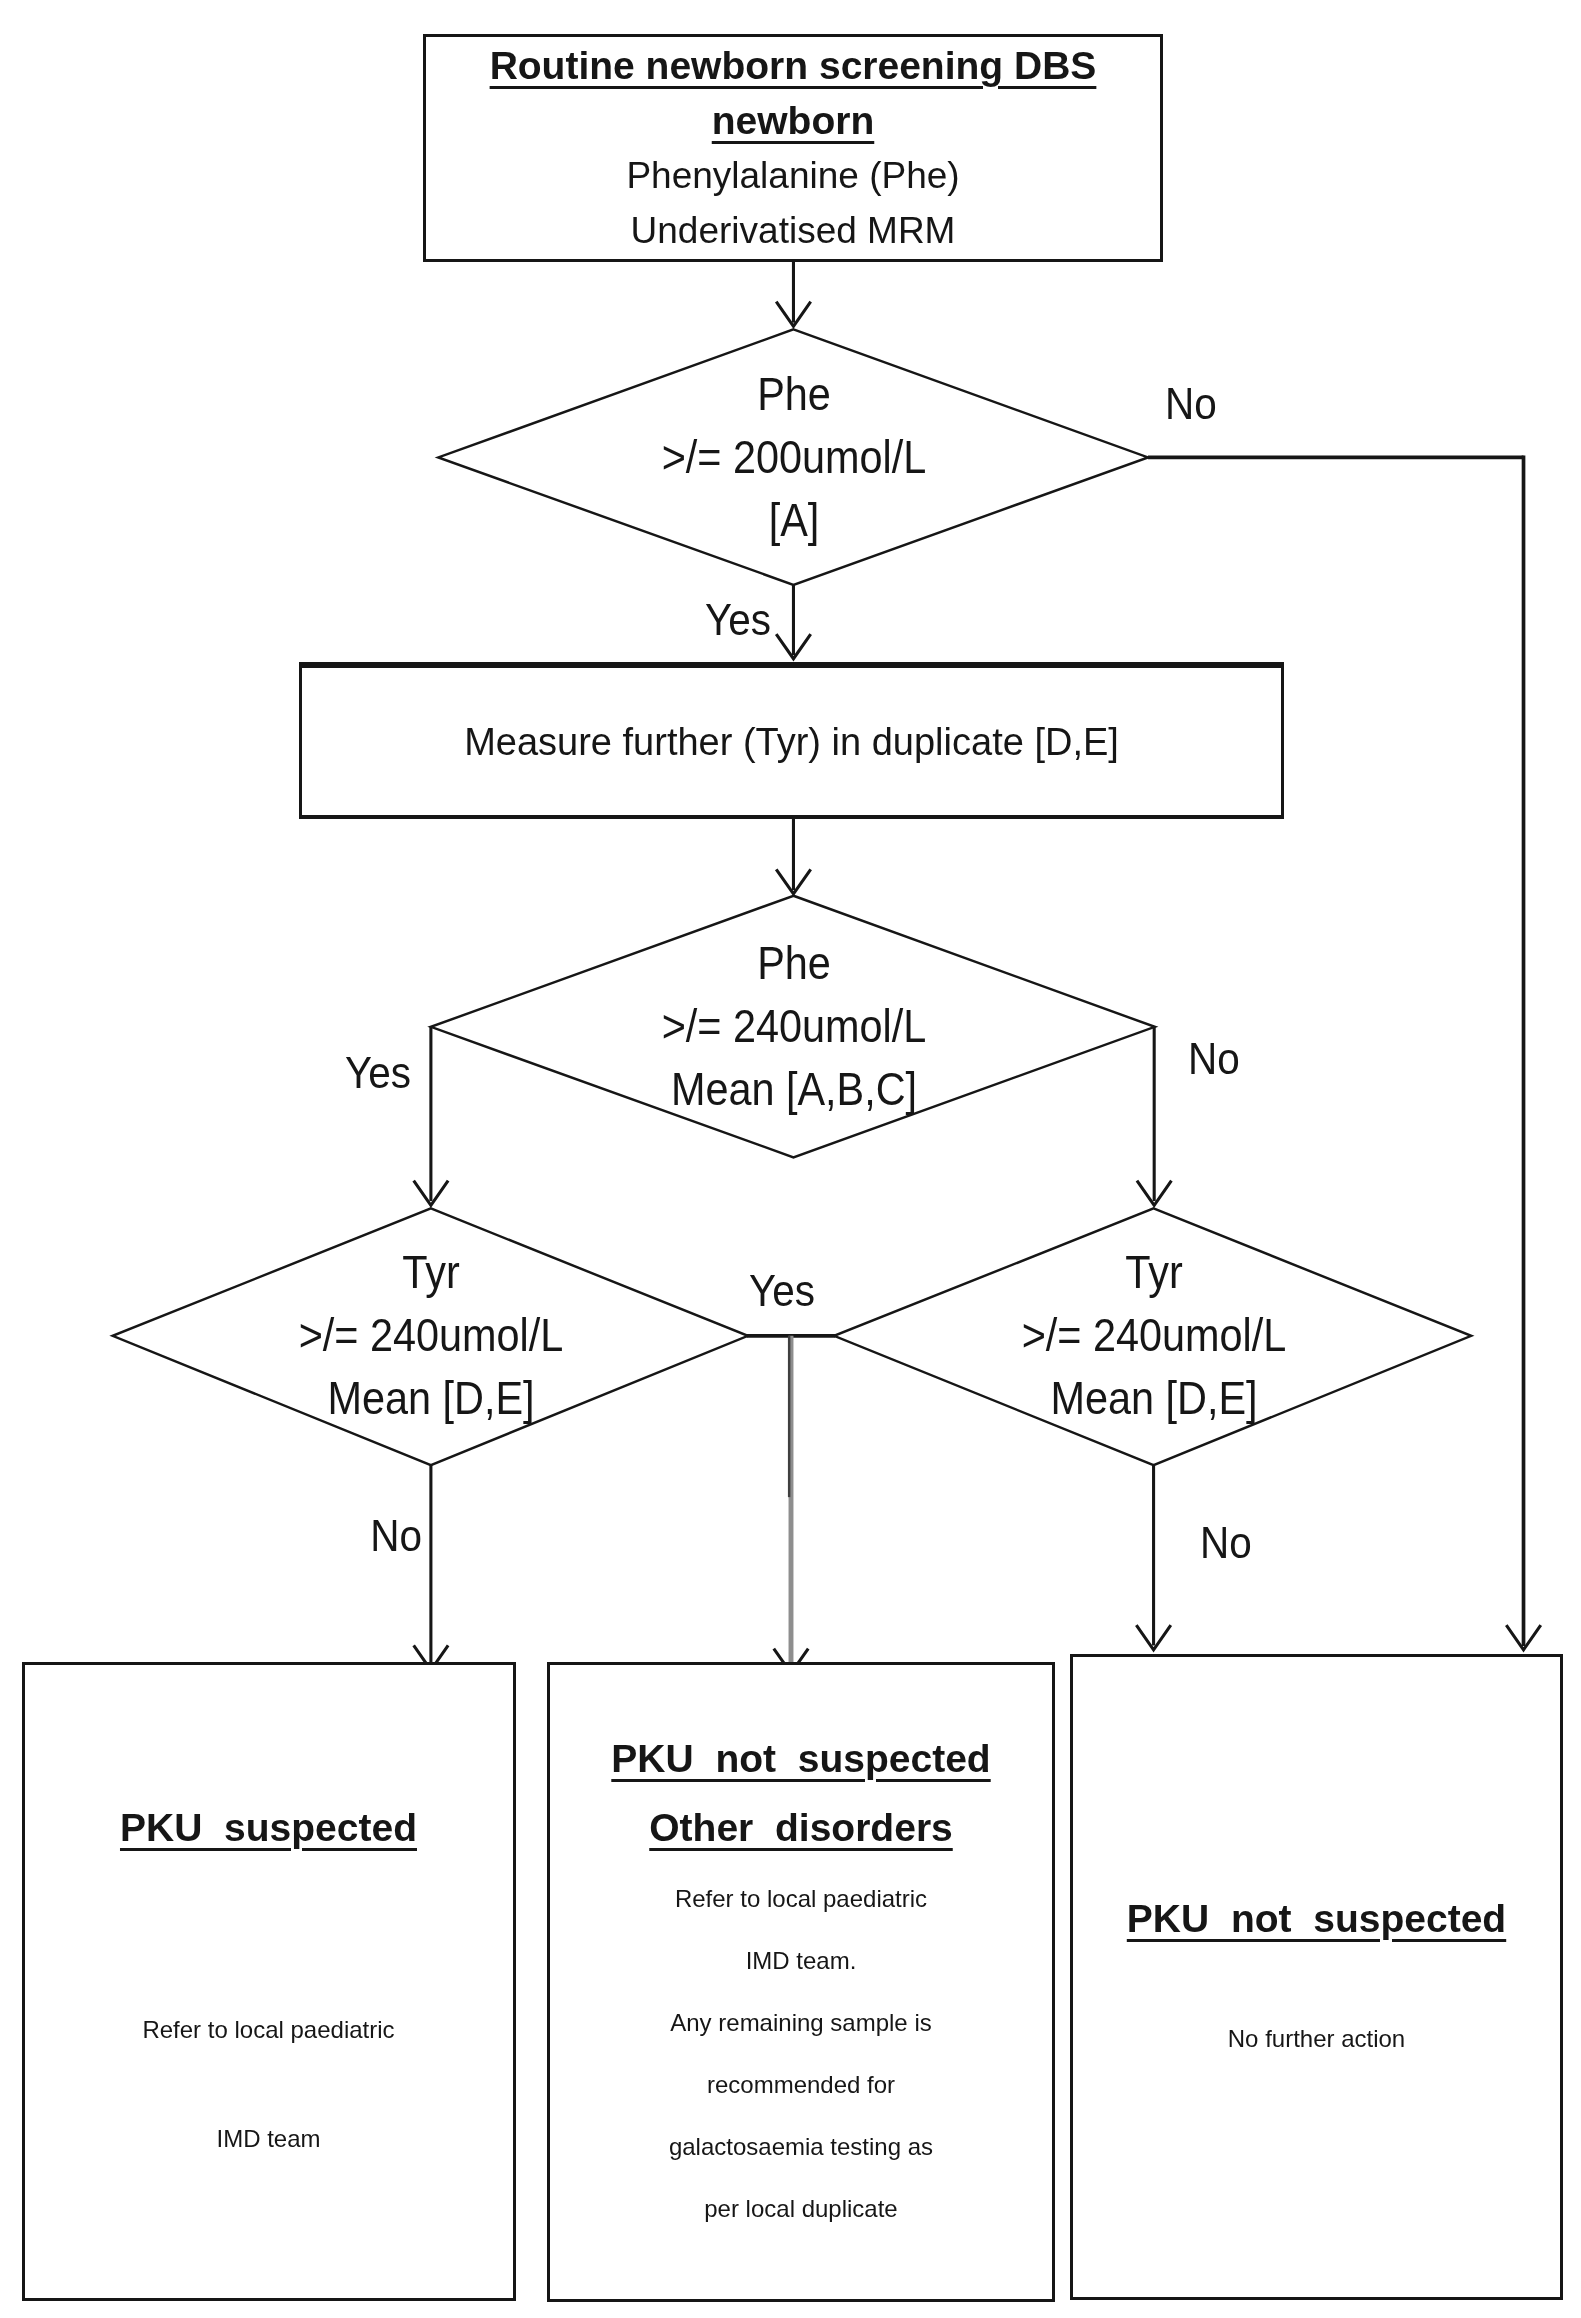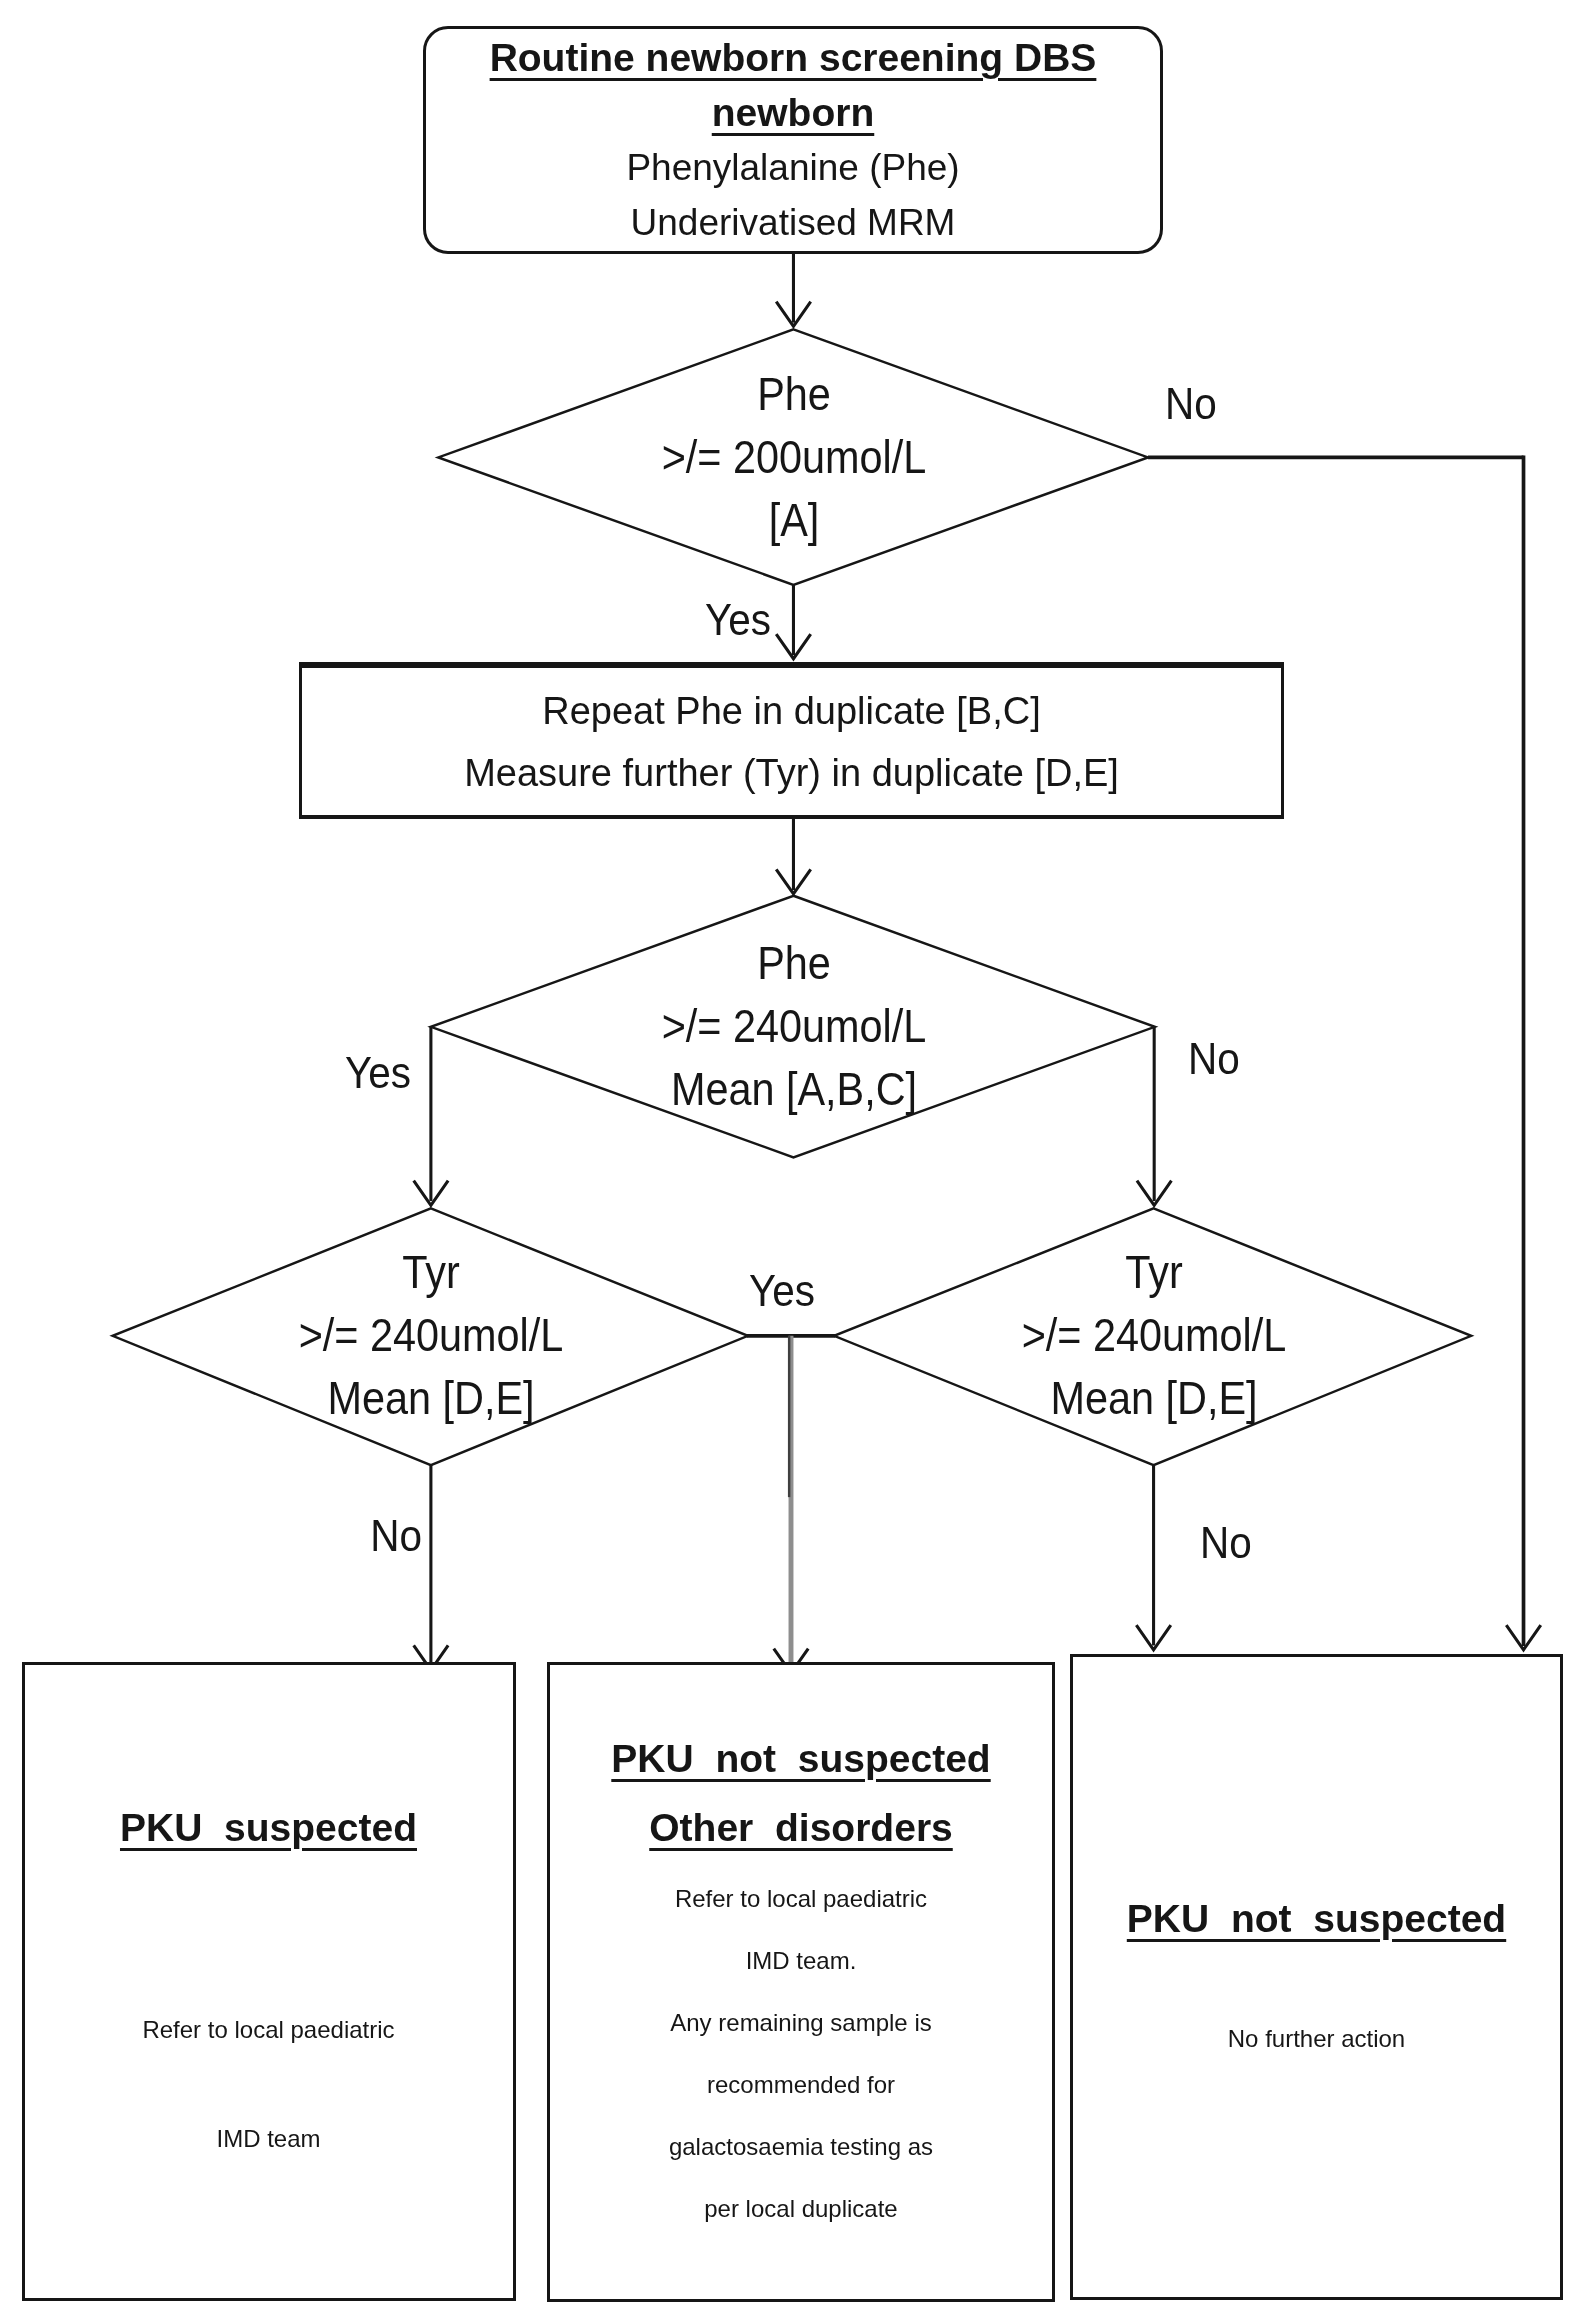--- a/index.html
+++ b/index.html
@@ -9,21 +9,21 @@
   }
   #wires{position:absolute;left:0;top:0;width:1582px;height:2319px;}
 
   .box{
     position:absolute;background:#ffffff;border:3.7px solid #161616;box-sizing:border-box;
     display:flex;flex-direction:column;align-items:center;justify-content:center;text-align:center;
   }
   .u{text-decoration:underline;text-decoration-thickness:3.1px;text-underline-offset:7.4px;}
 
   
-  #start-box{left:423px;top:26px;width:740px;height:228px;border-radius:25px;}
+  #start-box{left:423px;top:34px;width:740px;height:228px;}
   #start-box .h{font-size:39px;font-weight:bold;line-height:55px;}
   #start-box .b{font-size:37px;line-height:55px;}
 
   
   #process-box{left:299px;top:662px;width:985px;height:157px;border-width:6.2px 3.7px 4.3px 3.7px;}
   #process-box .b{font-size:38px;line-height:62px;}
 
   
   .dtext{
     position:absolute;width:616px;text-align:center;font-size:46px;line-height:63px;
@@ -96,21 +96,20 @@
     <div class="b">Underivatised MRM</div>
   </div>
 
   <div class="dtext" id="d1-text">
     <div>Phe</div>
     <div>&gt;/= 200umol/L</div>
     <div>[A]</div>
   </div>
 
   <div class="box" id="process-box">
-    <div class="b">Repeat Phe in duplicate [B,C]</div>
     <div class="b">Measure further (Tyr) in duplicate [D,E]</div>
   </div>
 
   <div class="dtext" id="d2-text">
     <div>Phe</div>
     <div>&gt;/= 240umol/L</div>
     <div>Mean [A,B,C]</div>
   </div>
 
   <div class="dtext" id="d3-text">

